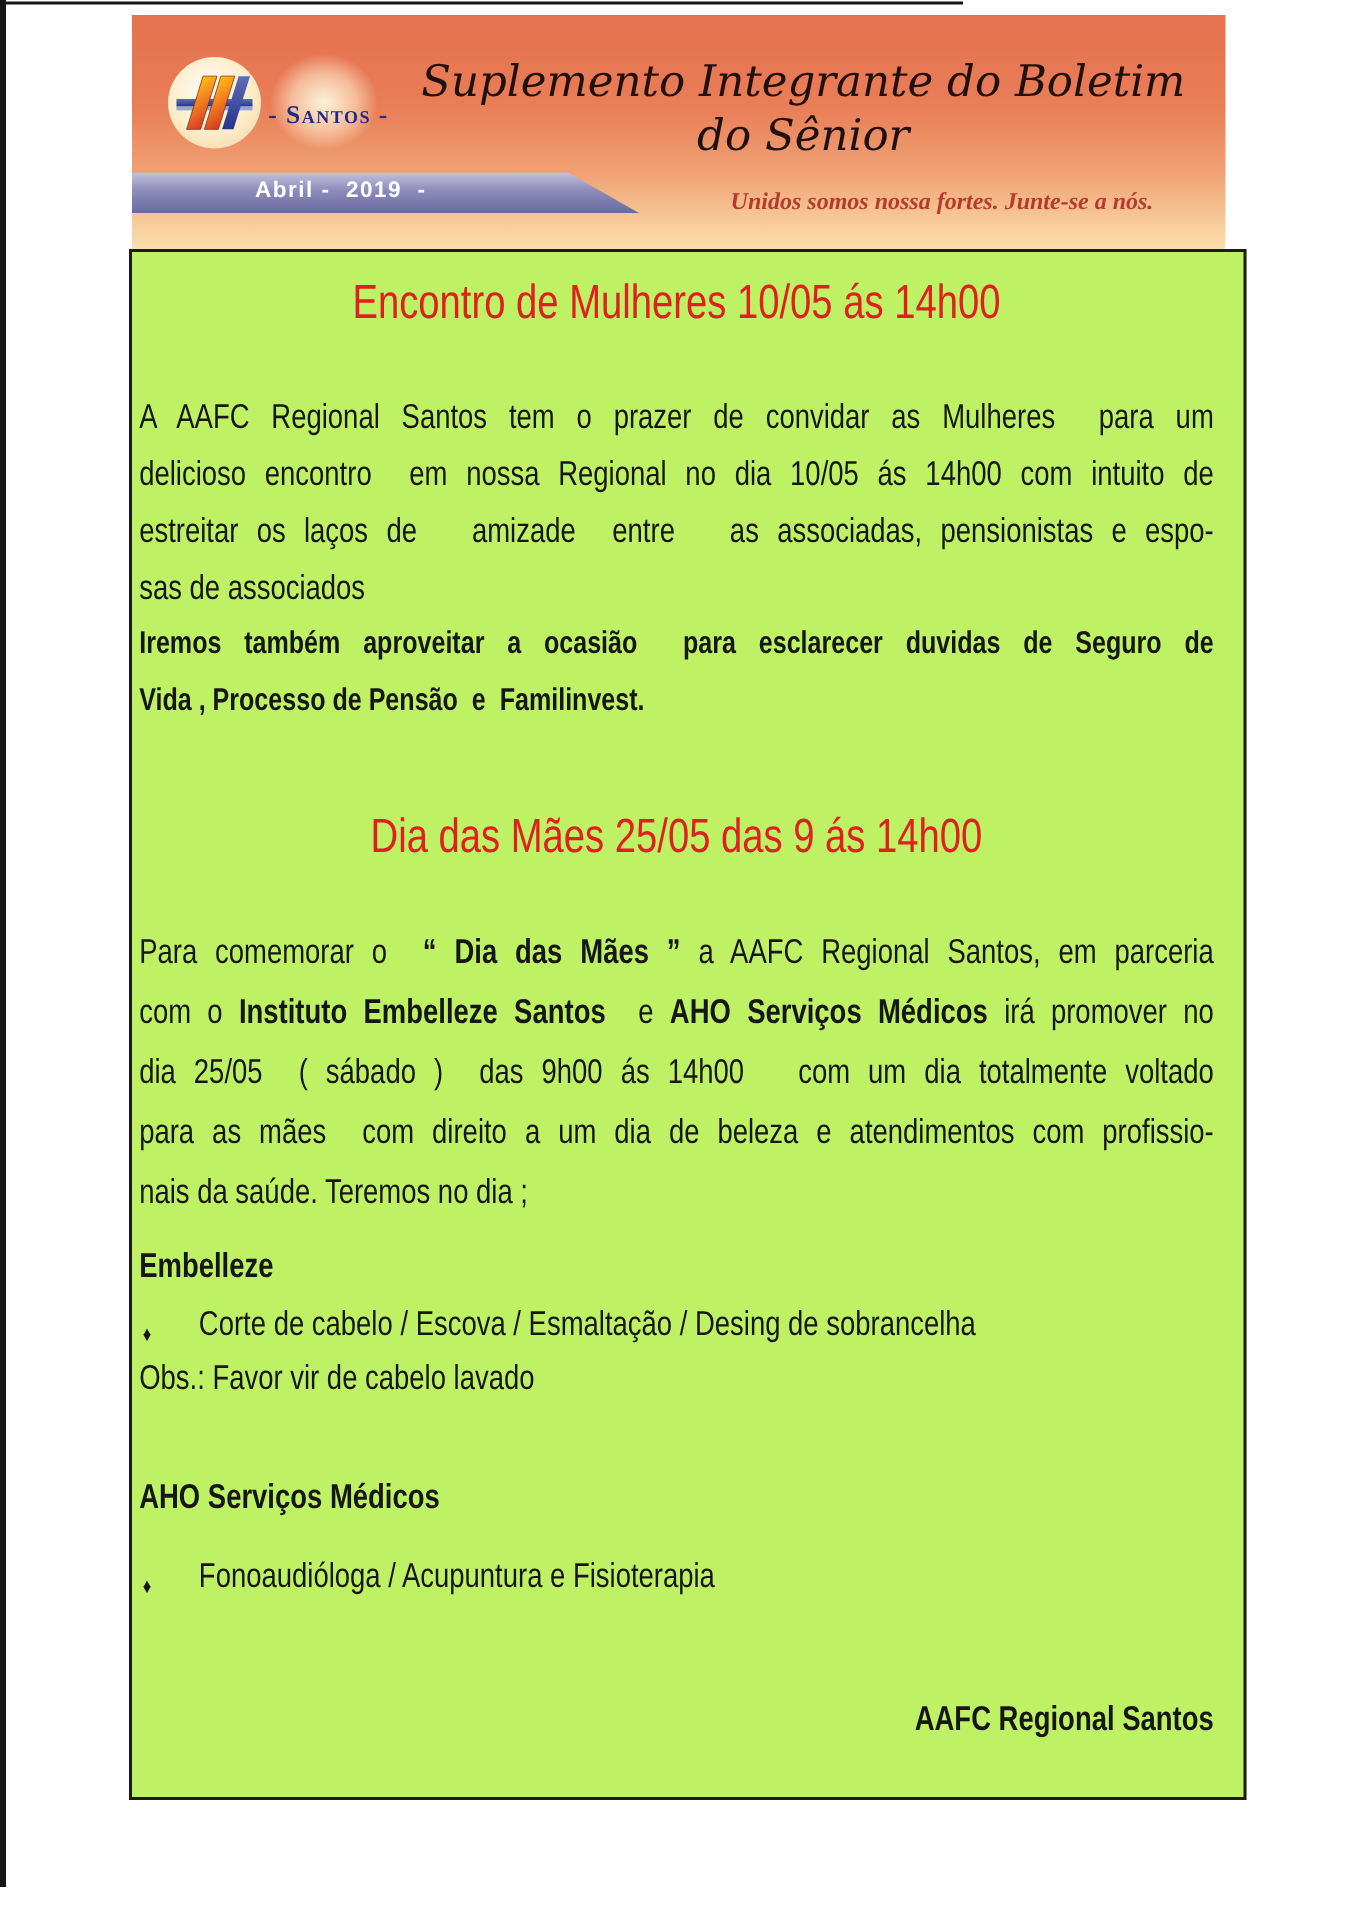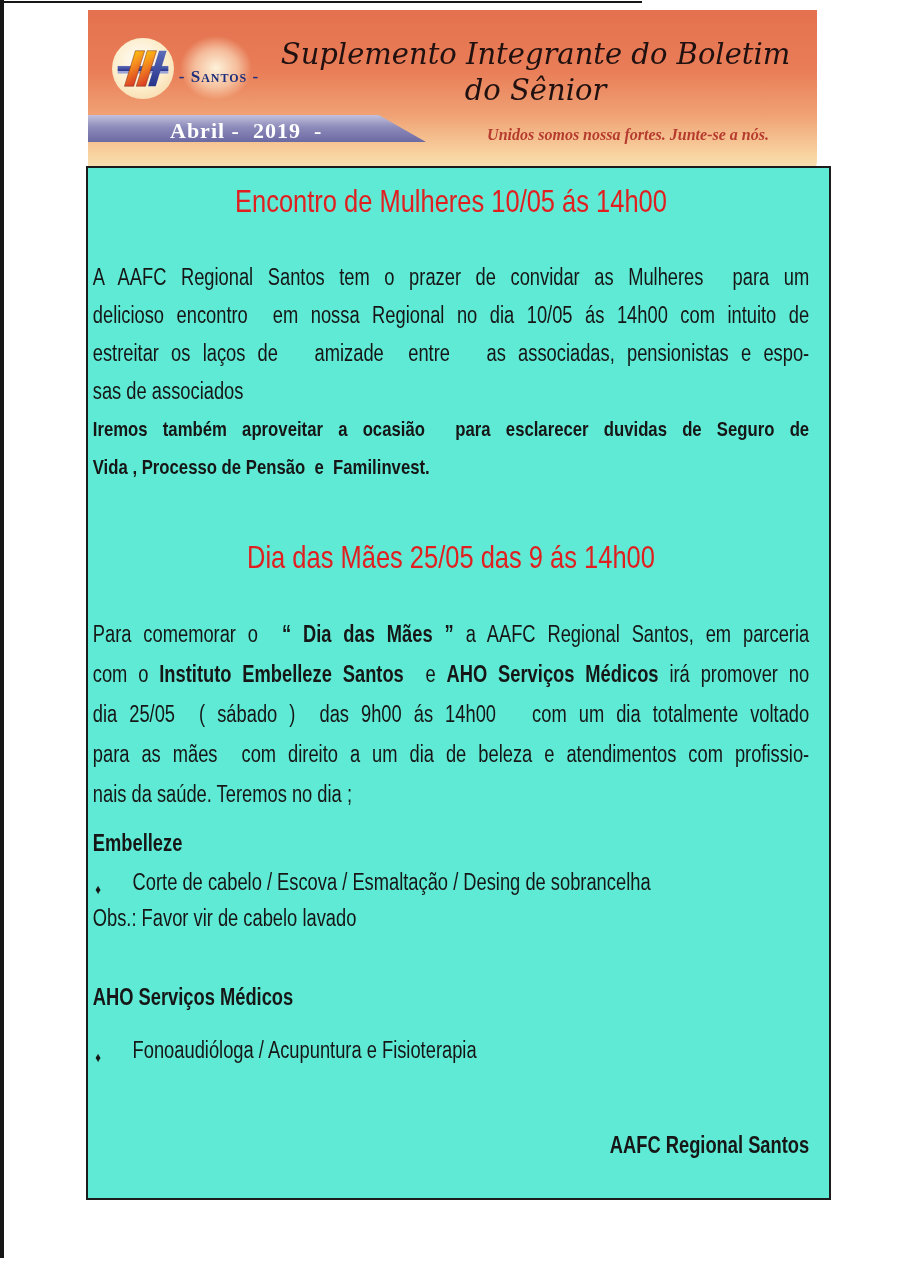--- a/index.html
+++ b/index.html
@@ -37,33 +37,33 @@
     font-family:"DejaVu Serif", serif; font-style:italic; font-weight:500;
     font-size:29px; line-height:36px; color:#201010;
   }
   .date-band {
     position:absolute; left:0; top:105px; width:338px; height:27px;
     background:linear-gradient(180deg,#c3c1dd 0%, #8d8bba 45%, #6b69a2 100%);
     clip-path:polygon(0 0, 86% 0, 100% 100%, 0 100%);
   }
   .date-label {
     position:absolute; left:82px; top:3px;
-    font-family:Liberation Serif, serif; font-weight:bold; font-size:22px;
+    font-family:Liberation Sans, sans-serif; font-weight:bold; font-size:15px;
     color:#ffffff; letter-spacing:1px; white-space:pre;
   }
   .tagline {
     position:absolute; left:385px; top:116px; width:310px; text-align:center;
     font-family:"Liberation Serif", serif; font-style:italic; font-weight:bold;
     font-size:16px; color:#b63b2f;
   }
 
   
   .content-box {
     position:absolute; left:86px; top:166px; width:745px; height:1034px;
-    border:2px solid #1c1c1c; box-sizing:border-box; background:#5eead4; overflow:hidden;
+    border:2px solid #1c1c1c; box-sizing:border-box; background:#bef264; overflow:hidden;
   }
   .content-inner {
     width:900px; padding-left:6px;
     transform:scaleX(0.796); transform-origin:0 0;
     color:#161616;
   }
   .h-red { color:#e02020; font-size:32px; line-height:42px; font-weight:400; text-align:center; }
   #h1 { margin-top:12px; }
   #h2 { margin-top:50px; }
 

